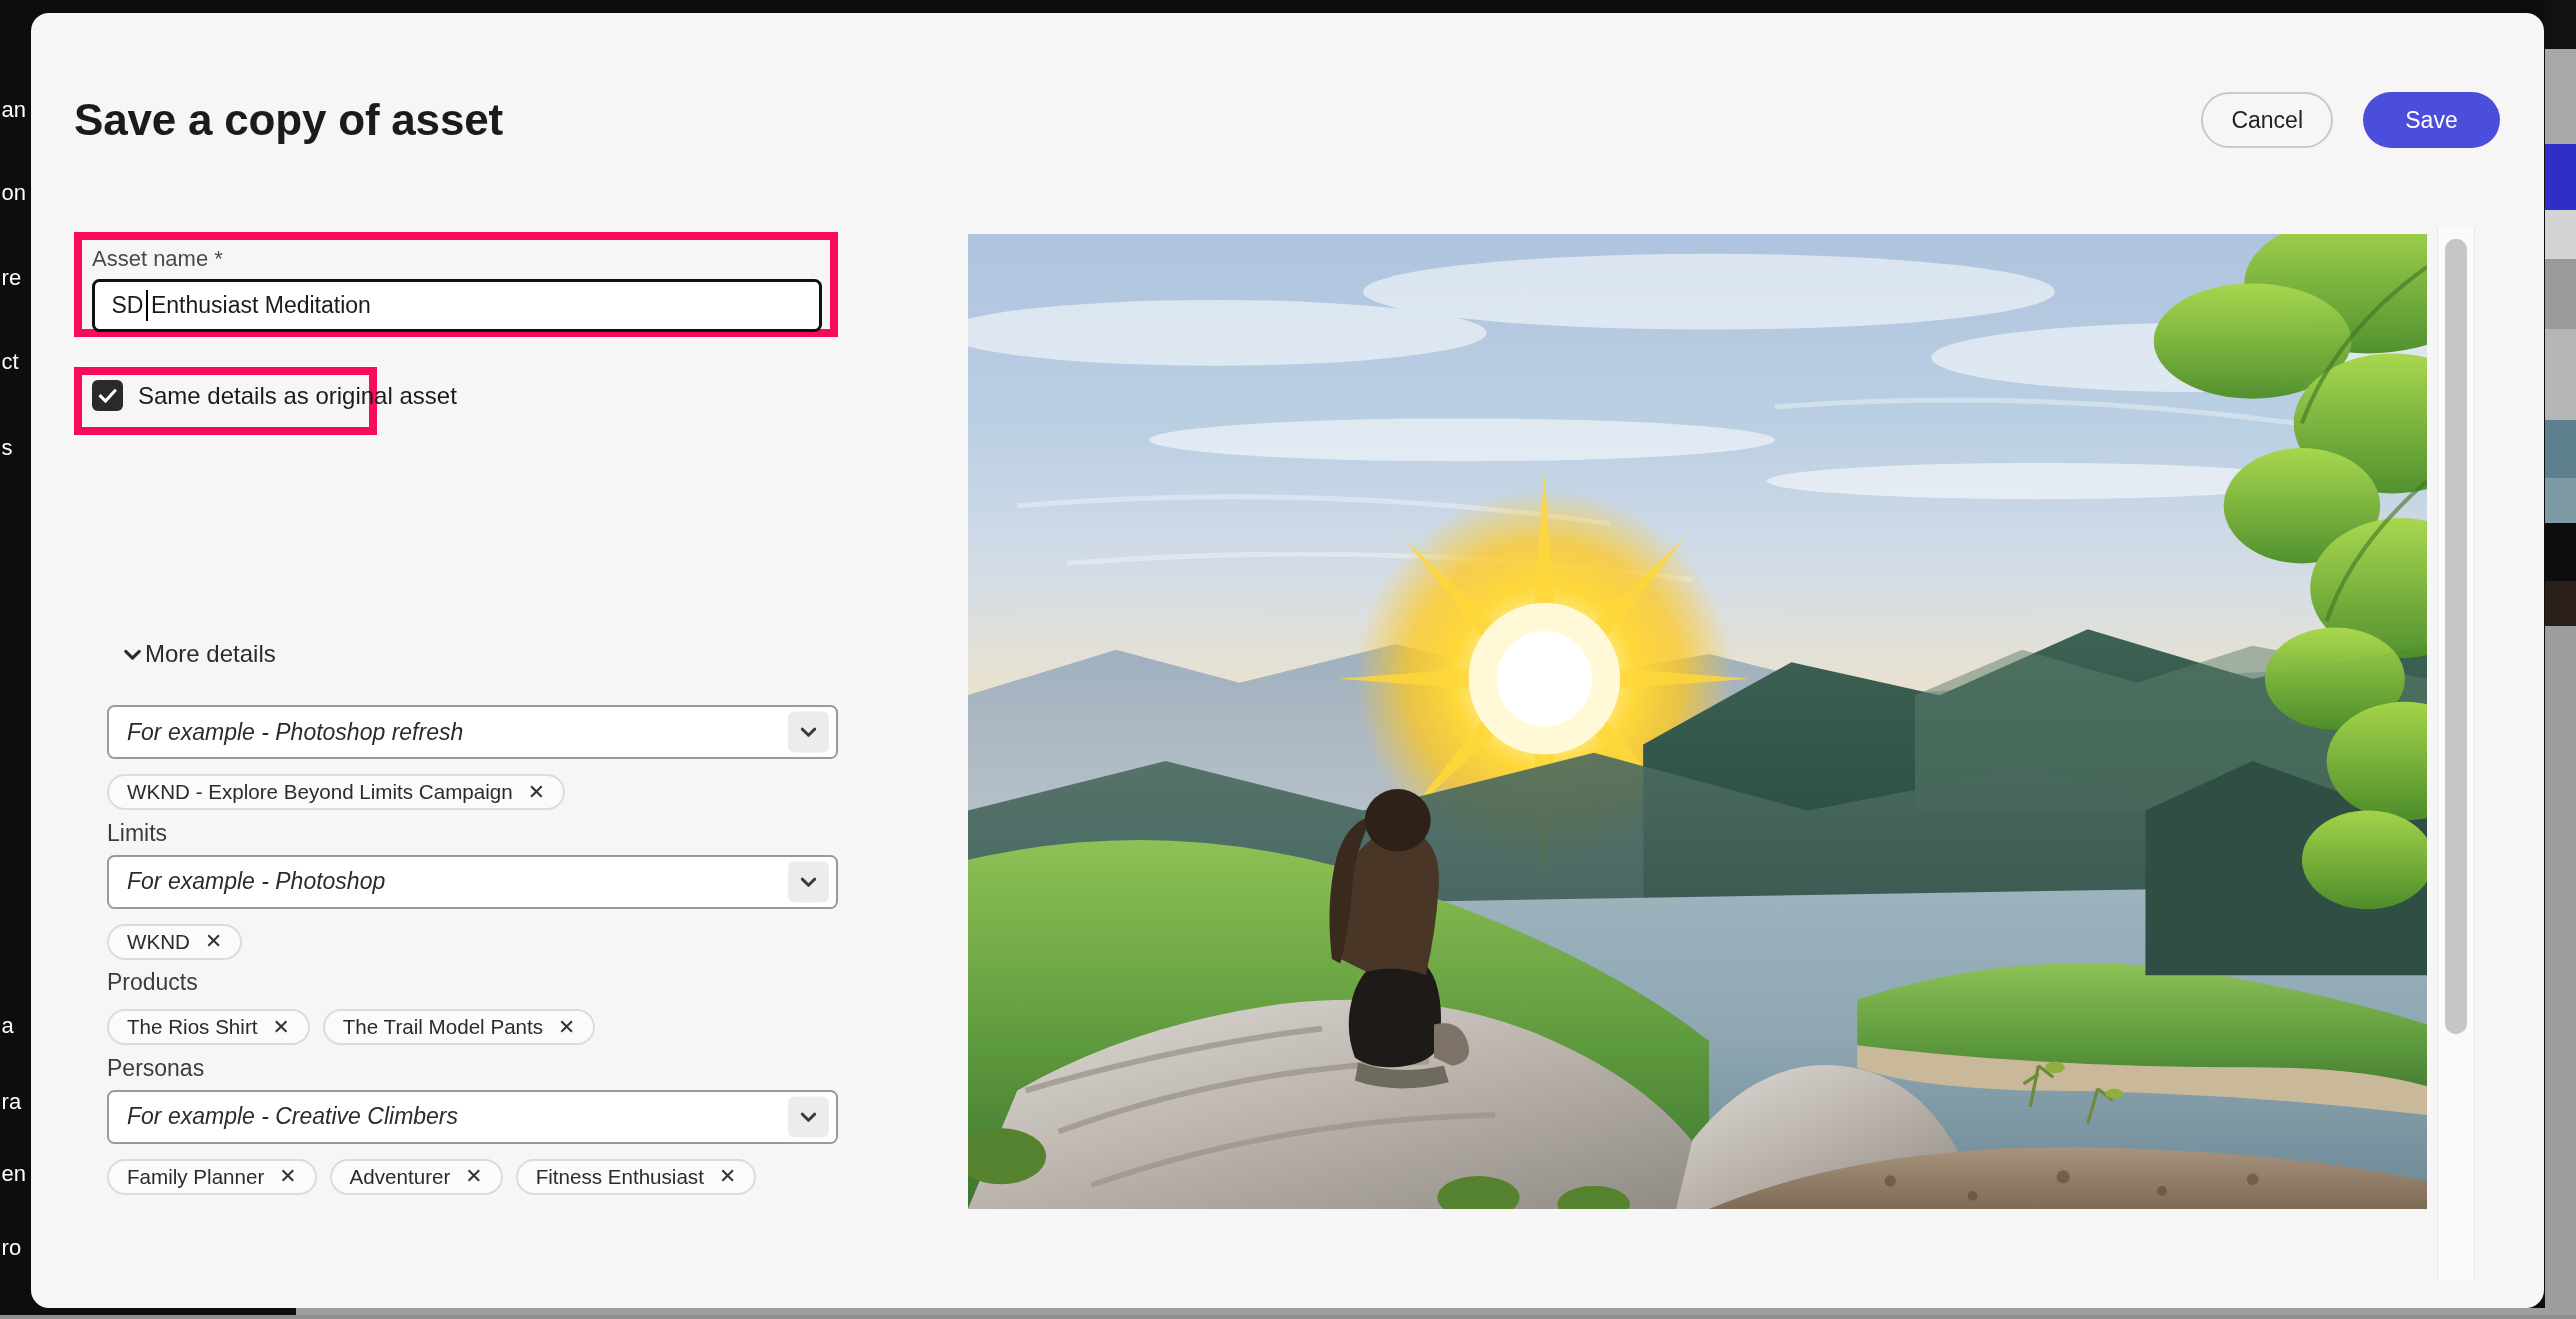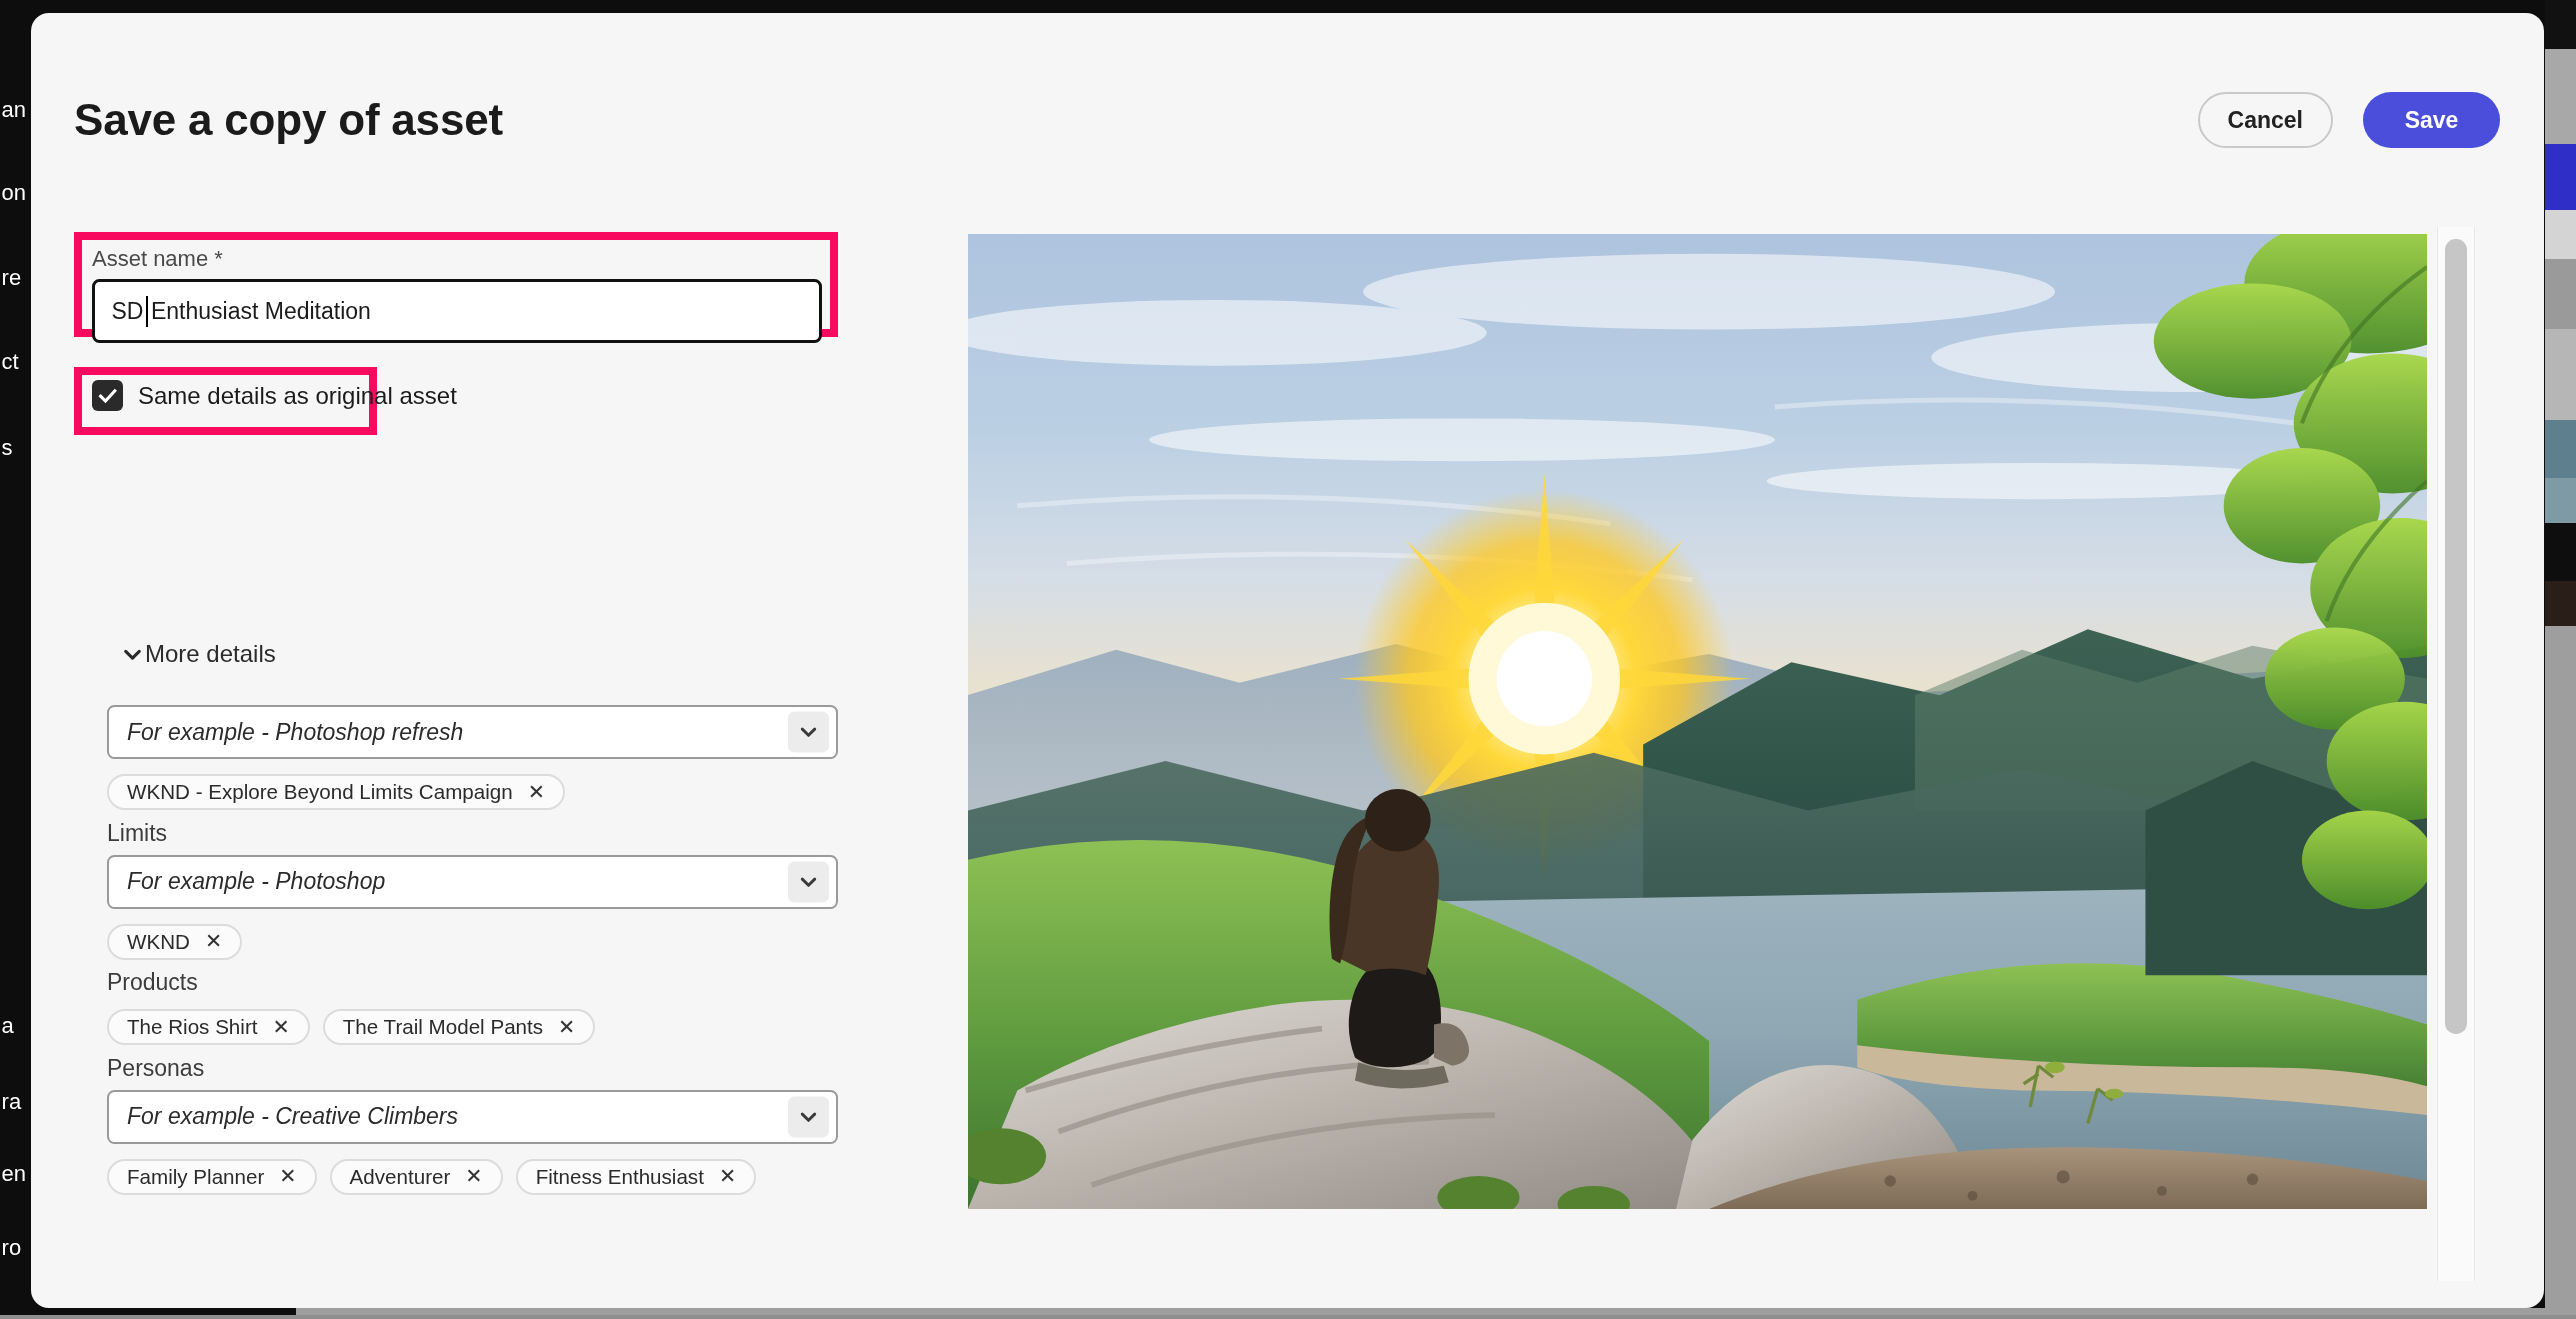--- a/index.html
+++ b/index.html
@@ -72,21 +72,21 @@
     top: 107px;
     transform: translateY(-50%);
     display: flex;
     align-items: center;
     gap: 30px;
   }
   .btn {
     height: 56px;
     border-radius: 28px;
     font-size: 23px;
-    font-weight: 700;
+    font-weight: 400;
     display: flex;
     align-items: center;
     justify-content: center;
     cursor: pointer;
     font-family: "Liberation Sans", sans-serif;
   }
   #cancel-button {
     min-width: 120px;
     padding: 0 28px;
     background: #f6f6f6;
@@ -129,21 +129,21 @@
 
   
   #asset-name-group {
     position: absolute;
     left: 61px;
     top: 43px;
     width: 730px;
   }
   #asset-name-input {
     width: 730px;
-    height: 64px;
+    height: 53px;
     border: 3.3px solid #111;
     border-radius: 7.4px;
     background: #fff;
     display: flex;
     align-items: center;
     padding-left: 16.5px;
     font-size: 23px;
     color: #1b1b1b;
     position: relative;
   }

